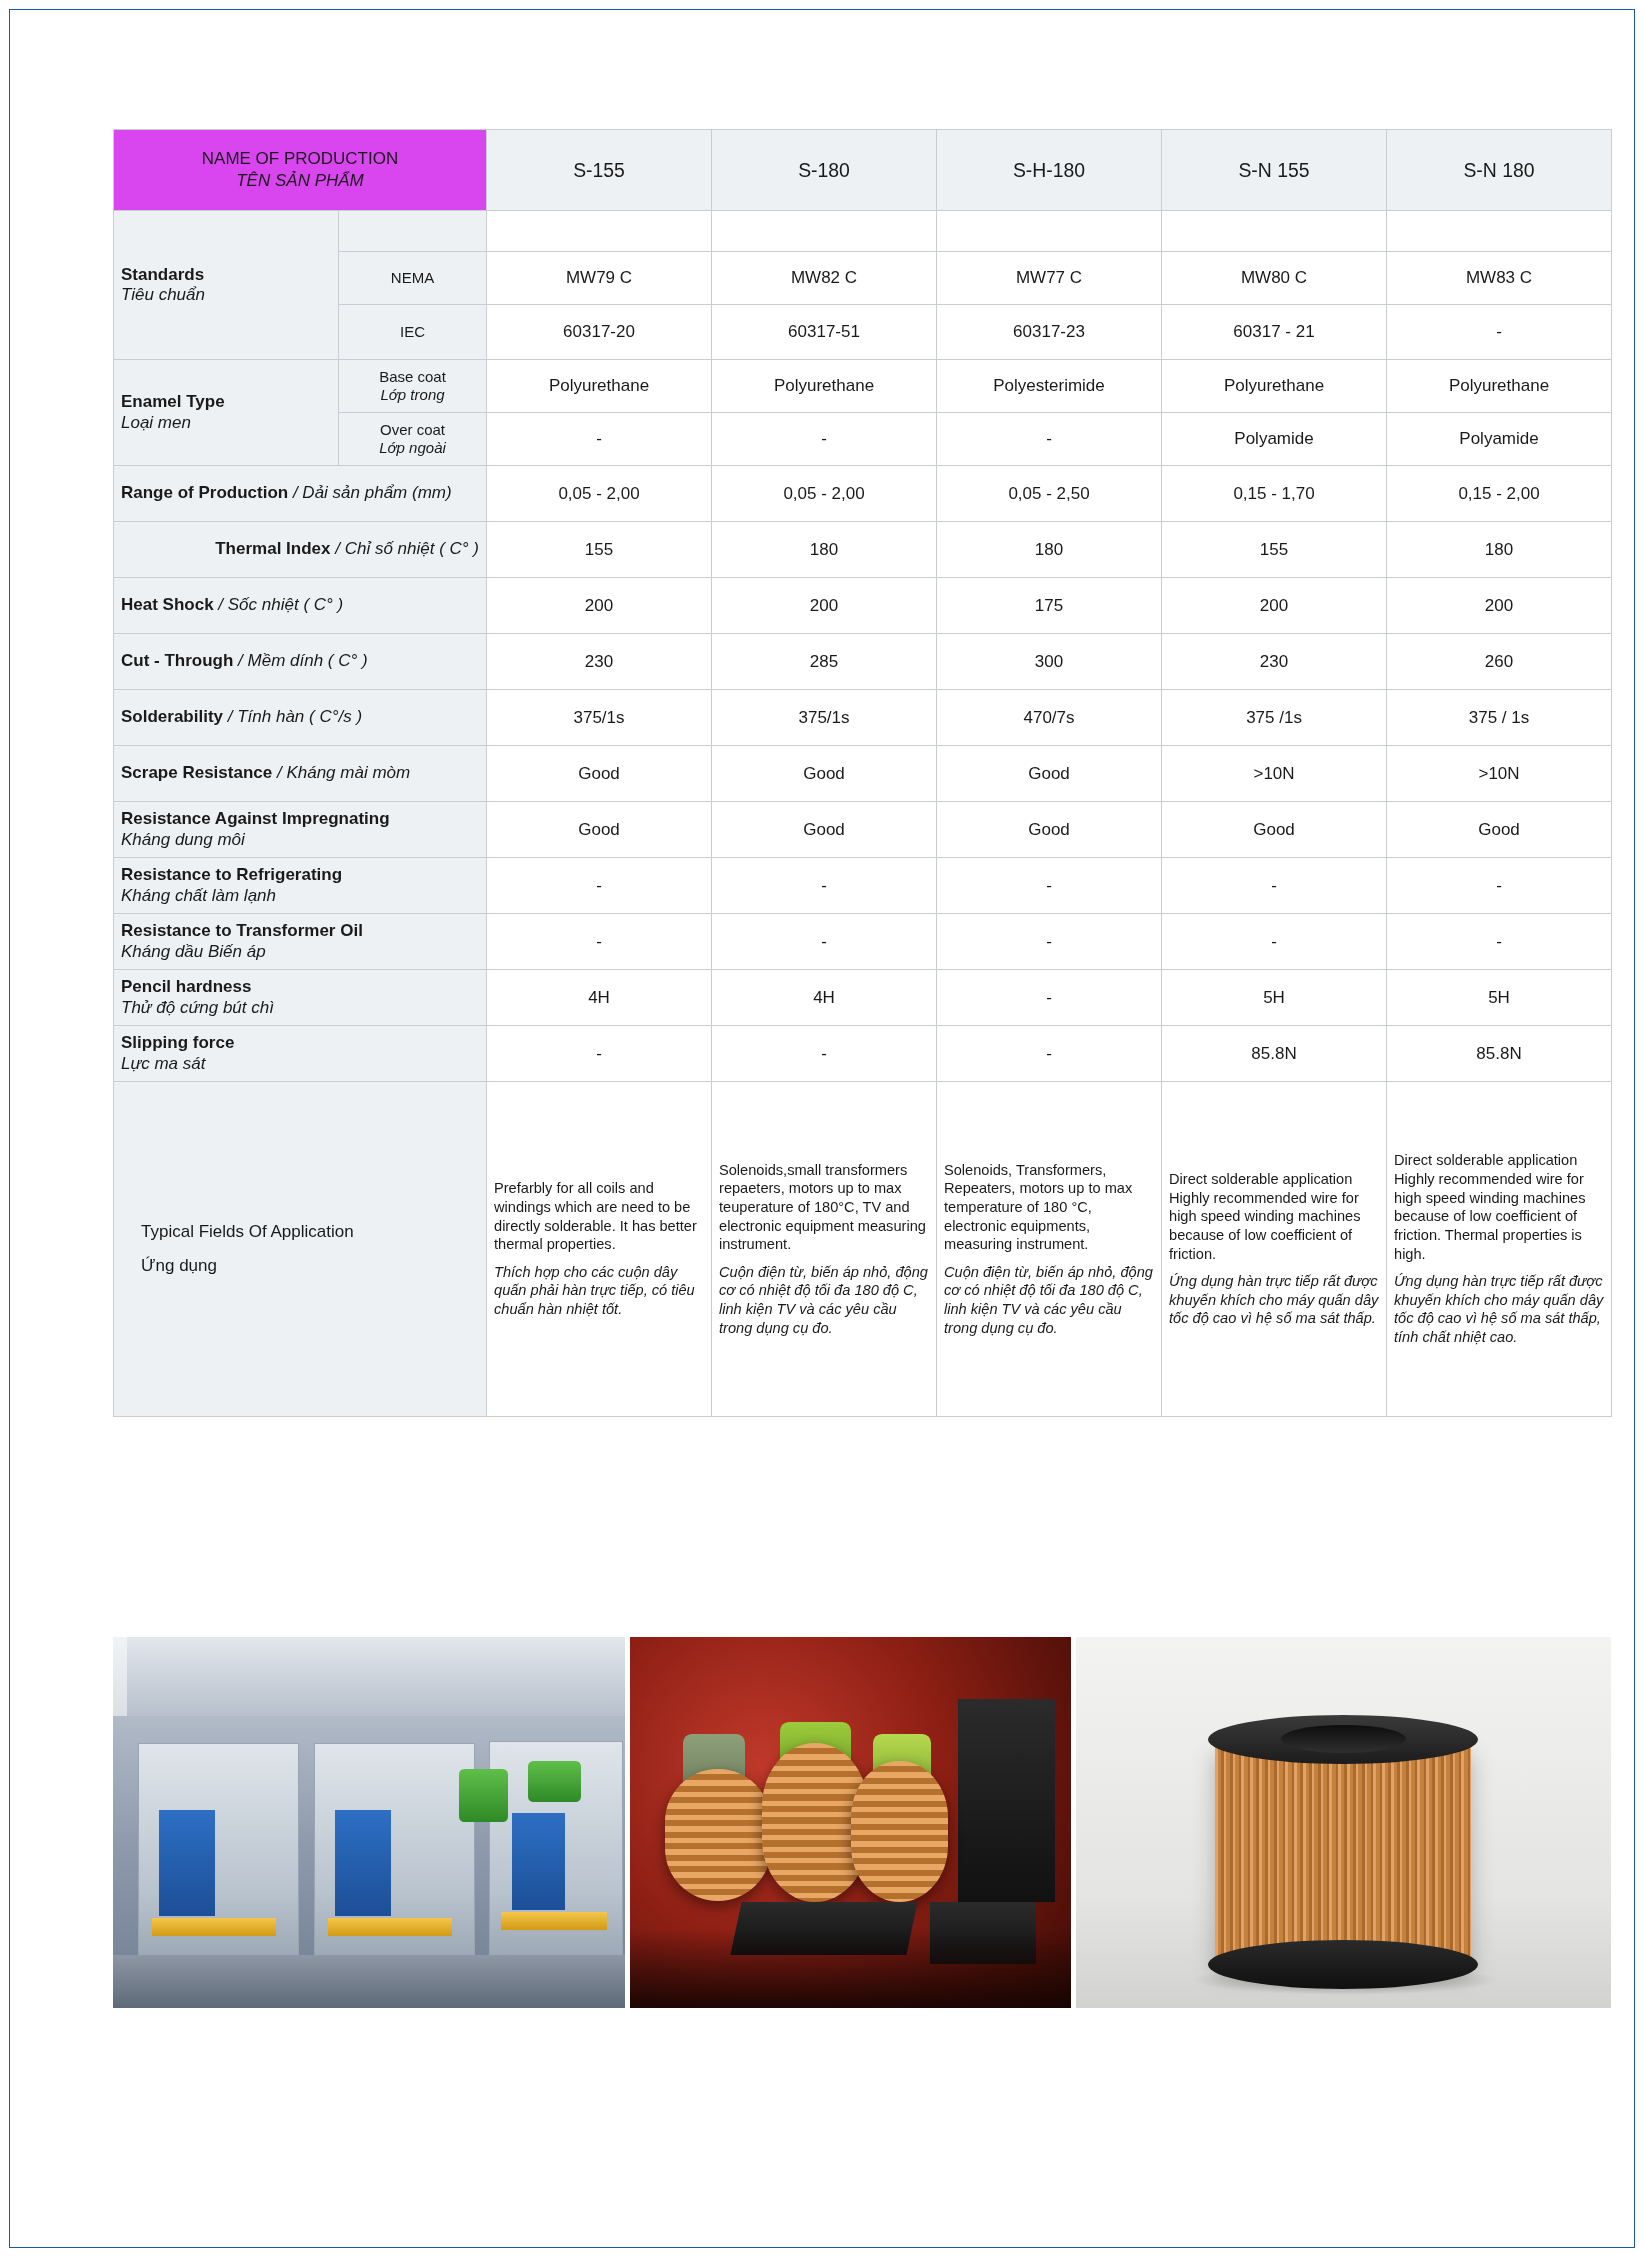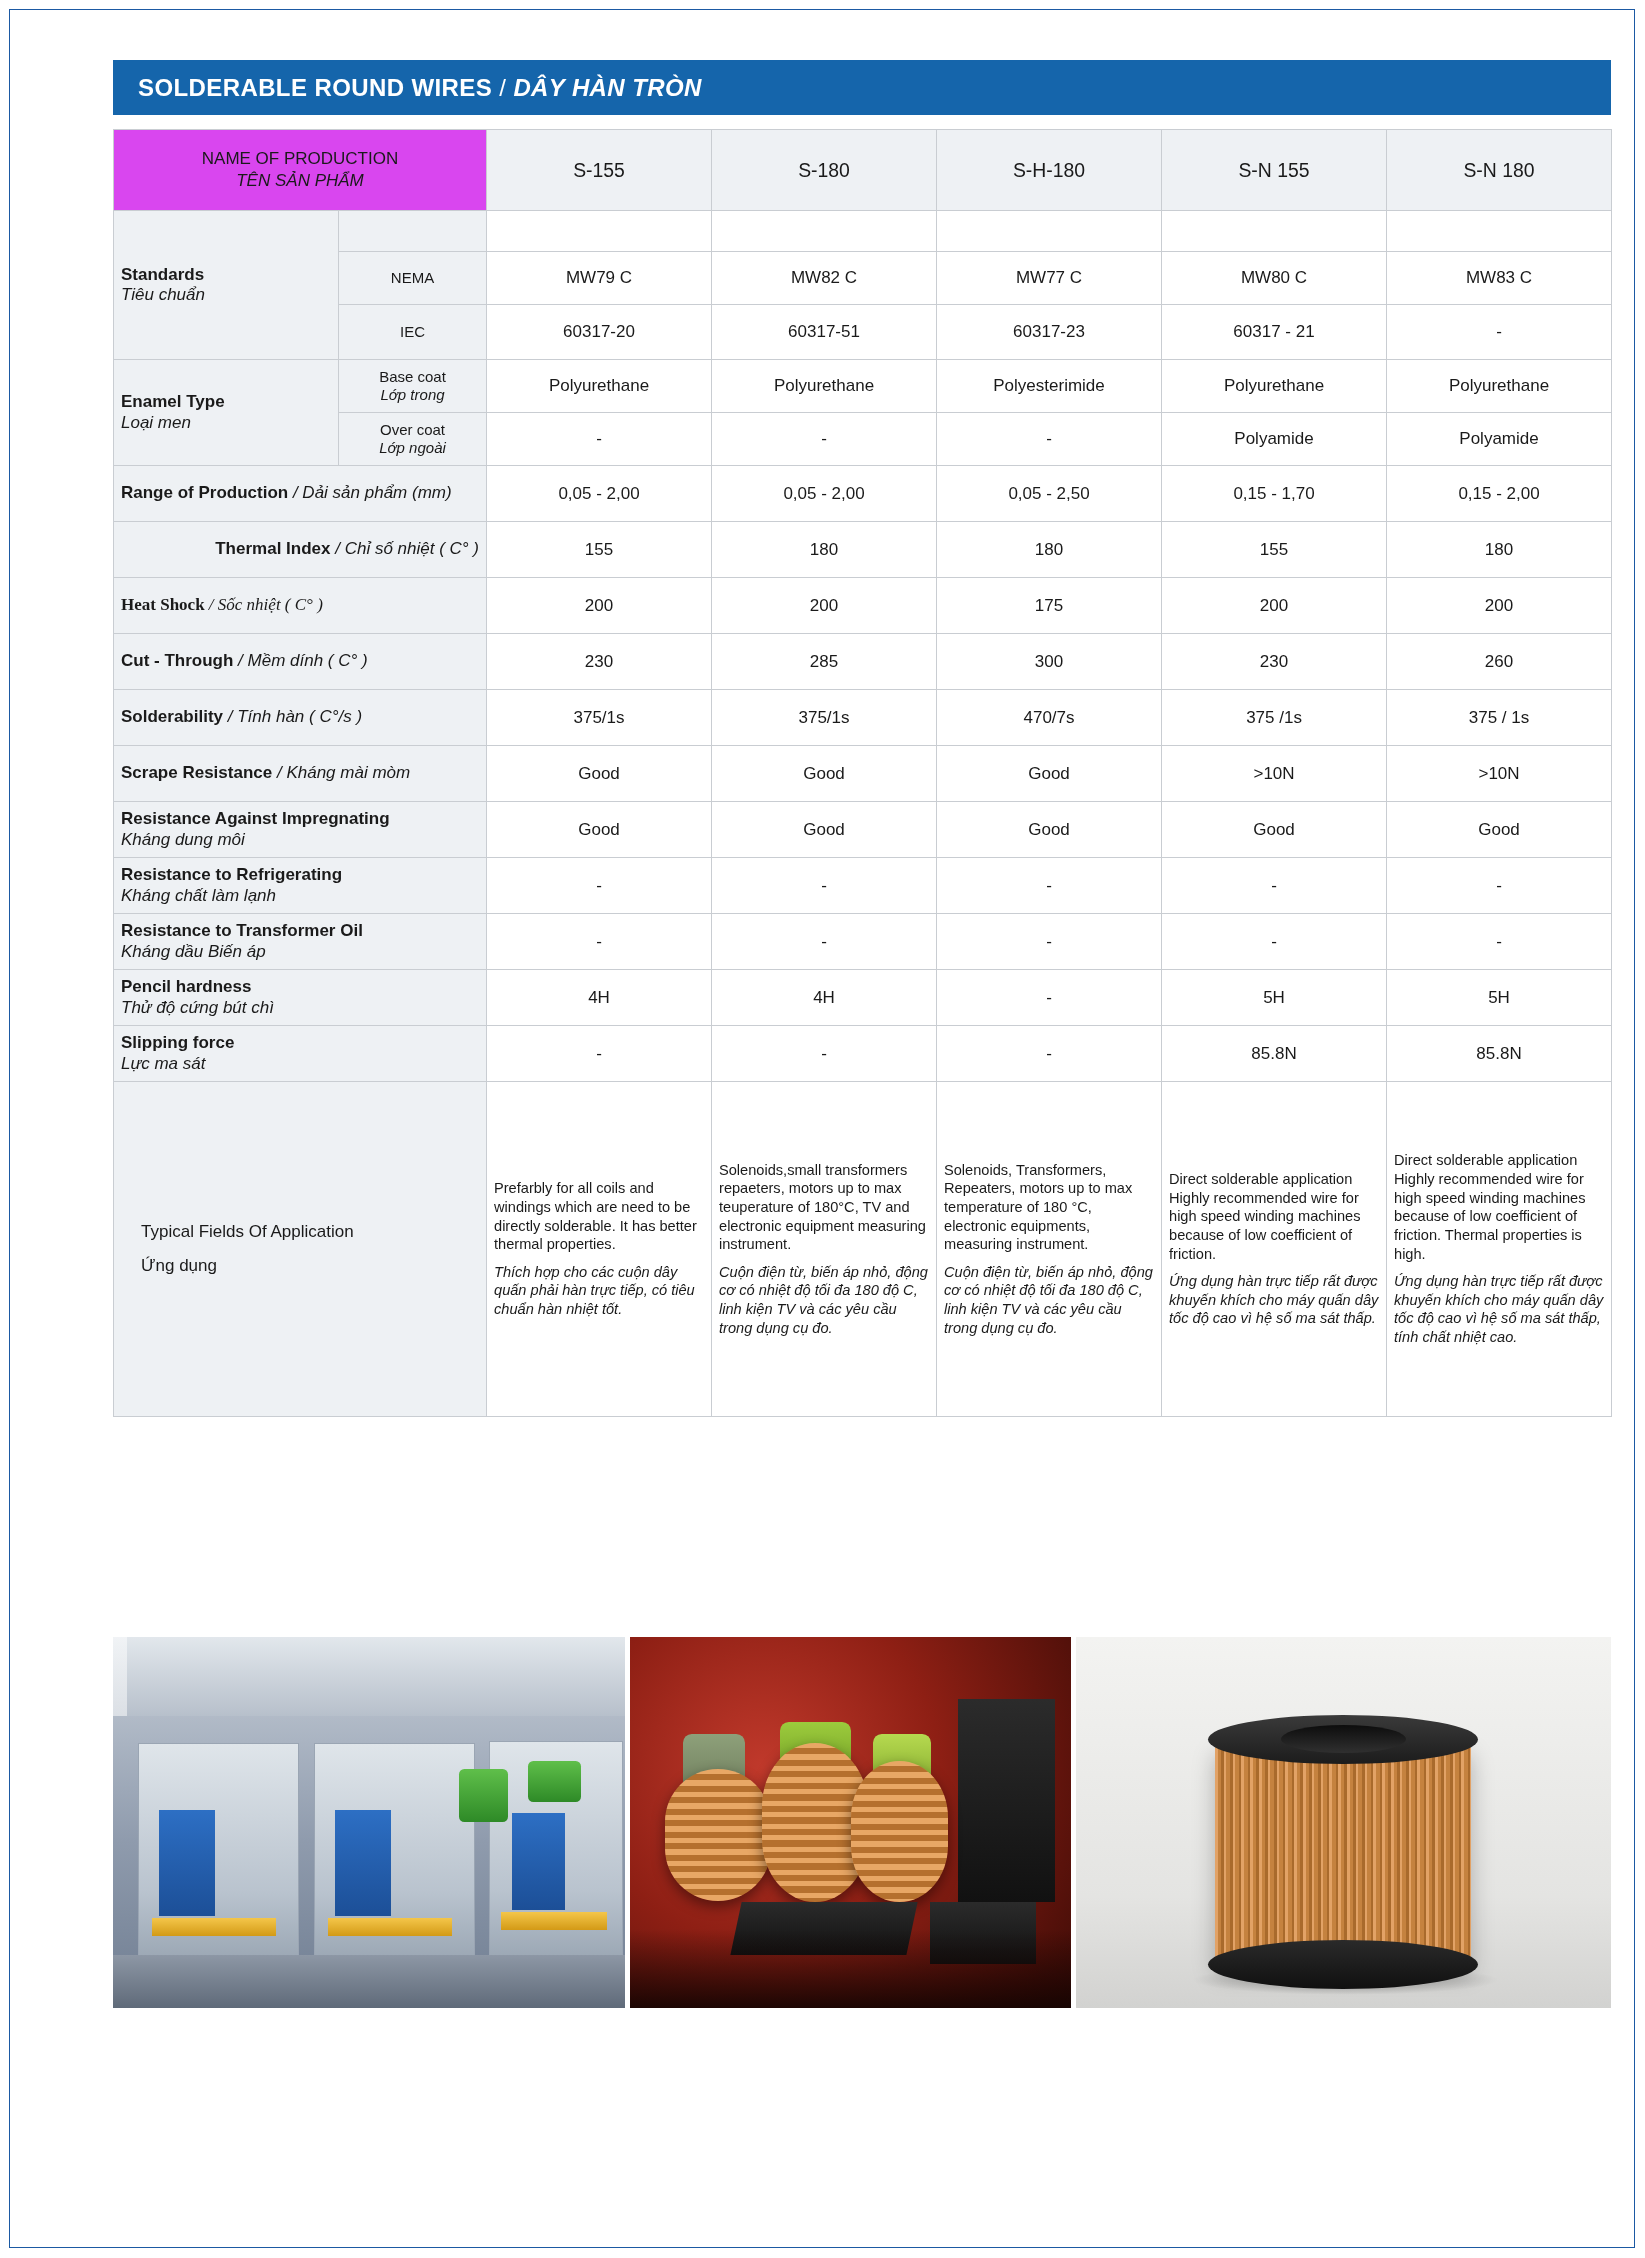--- a/index.html
+++ b/index.html
@@ -276,27 +276,20 @@
     border-radius: 50%;
     background: radial-gradient(ellipse at center, rgba(0,0,0,.35), rgba(0,0,0,0) 70%);
   }
 </style>
 </head>
 <body>
 
 <div class="page">
   <div class="frame"></div>
 
-  <div class="banner">
-    <div class="banner-text">
-      <span class="en">SOLDERABLE ROUND WIRES</span>
-      <span class="sep">/</span>
-      <span class="vi">DÂY HÀN TRÒN</span>
-    </div>
-  </div>
 
   <div class="table-wrap">
     <table class="spec">
       <colgroup>
         <col class="col-label">
           <col class="col-sub">
         <col class="col-val">
           <col class="col-val">
           <col class="col-val">
           <col class="col-val">
@@ -390,21 +383,21 @@
           <span class="vi"> / <span>Chỉ số nhiệt ( C° )</span></span>
         </td>
         <td class="cell-val">155</td>
         <td class="cell-val">180</td>
         <td class="cell-val">180</td>
         <td class="cell-val">155</td>
         <td class="cell-val">180</td>
       </tr>
 
       <tr>
-        <td class="cell-label" colspan="2" style="height:56px;font-family:Liberation Serif, serif;">
+        <td class="cell-label" colspan="2" style="height:56px;">
           <span class="en-inline">Heat Shock</span>
           <span class="vi"> / <span>Sốc nhiệt ( C° )</span></span>
         </td>
         <td class="cell-val">200</td>
         <td class="cell-val">200</td>
         <td class="cell-val">175</td>
         <td class="cell-val">200</td>
         <td class="cell-val">200</td>
       </tr>
 

